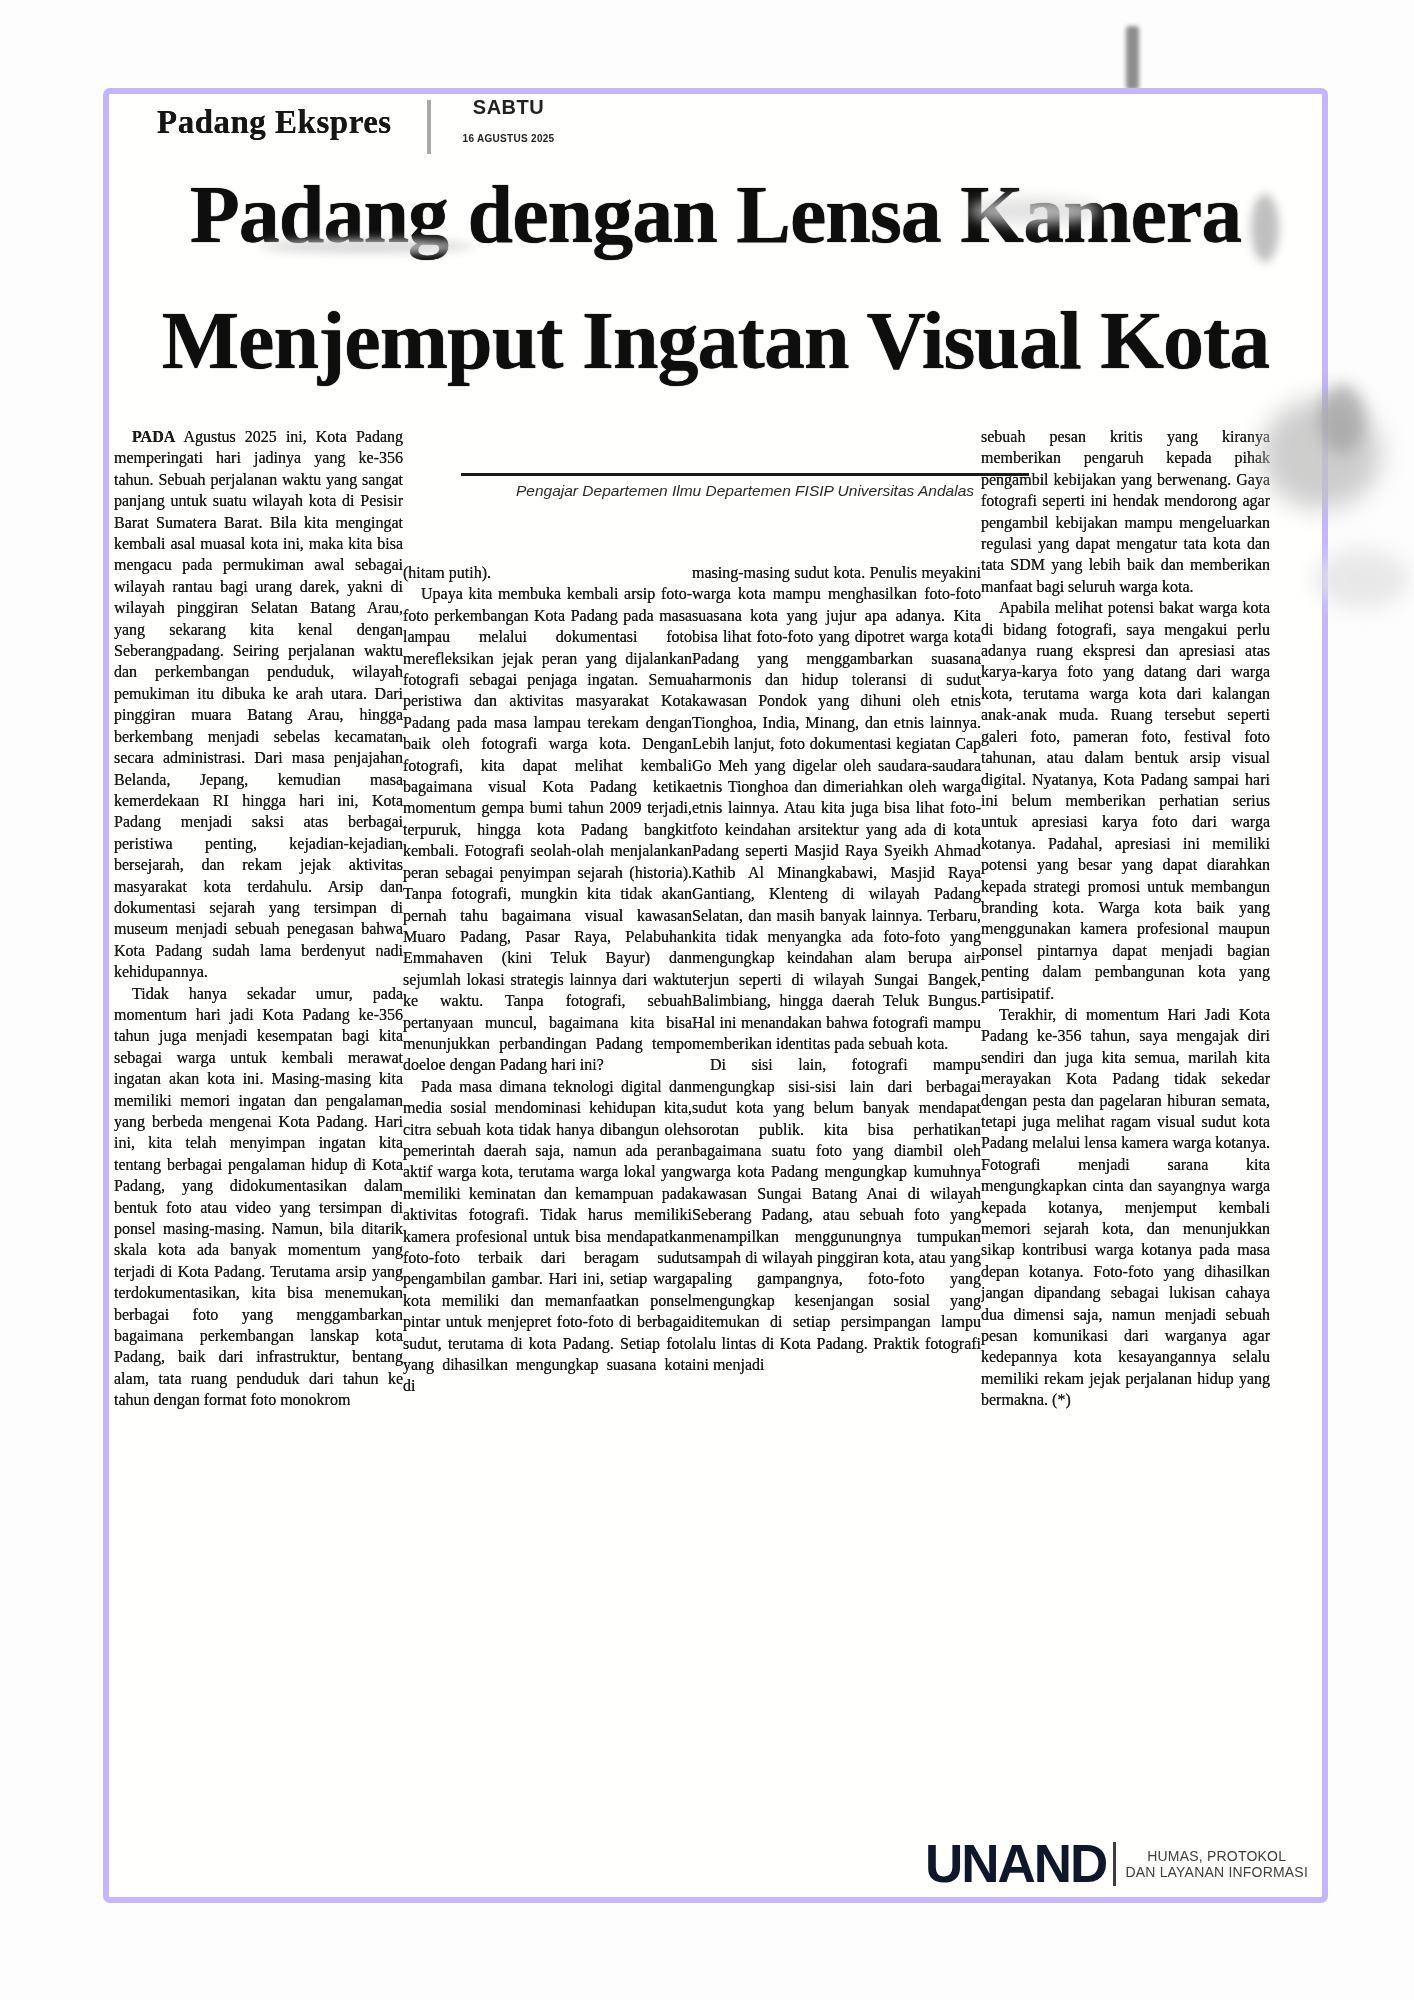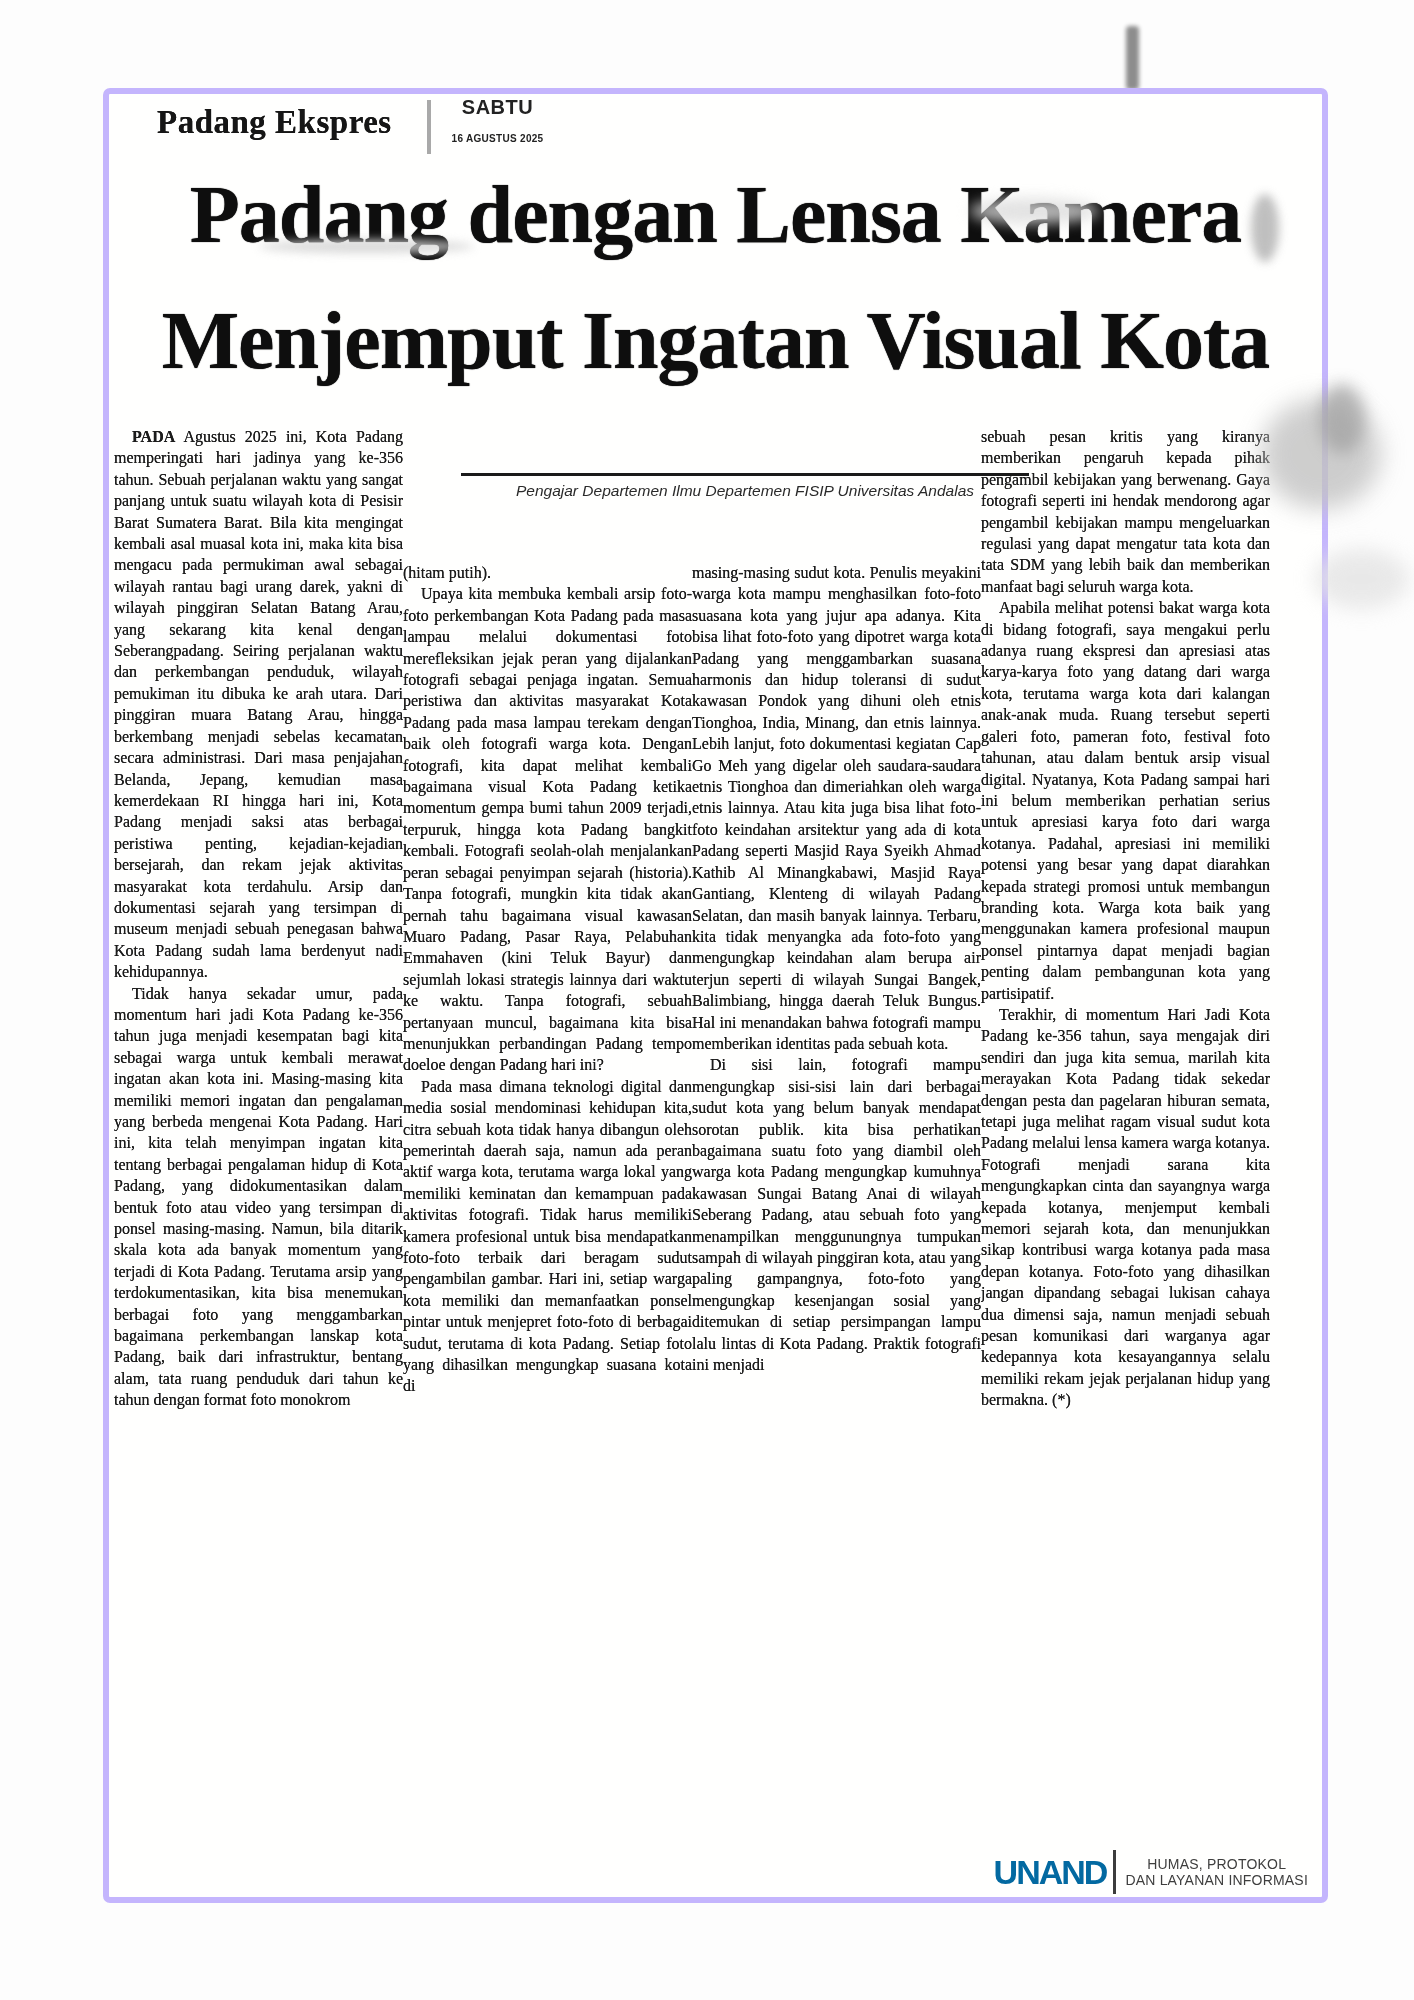--- a/index.html
+++ b/index.html
@@ -19,21 +19,21 @@
     position:absolute;left:48px;top:10px;
     font-family:"Liberation Serif", serif;font-weight:bold;
     font-size:33px;letter-spacing:.5px;color:#161616;
     text-shadow:0 0 .6px #161616;
   }
   .masthead-divider{
     position:absolute;left:318px;top:6px;width:4px;height:54px;
     background:#a9a9a9;
   }
   .masthead-date{
-    position:absolute;left:321px;top:2px;width:135px;text-align:center;
+    position:absolute;left:332px;top:2px;width:135px;text-align:center;
     font-family:"Liberation Sans", sans-serif;font-weight:bold;color:#222;
   }
   .masthead-date .day{font-size:20px;letter-spacing:.5px;display:block;}
   .masthead-date .date{font-size:10px;letter-spacing:.3px;display:block;margin-top:14px;}
   
   .headline{
     position:absolute;left:0;top:58px;width:100%;
     text-align:center;font-weight:bold;color:#0e0e0e;
     font-family:"Liberation Serif", serif;
     font-size:82px;line-height:126px;letter-spacing:-1px;
@@ -62,21 +62,21 @@
   .col p{margin:0;}
   .col p.indent{text-indent:18px;}
   .col p b{font-weight:bold;}
   
   .footer{
     position:absolute;right:14px;bottom:3px;
     display:flex;align-items:center;
     font-family:"Liberation Sans", sans-serif;
   }
   .footer .brand{
-    font-size:34px;font-weight:bold;letter-spacing:-2px;color:#0369a1;
+    font-size:53px;font-weight:bold;letter-spacing:-2px;color:#0f172a;
   }
   .footer .divider{width:3px;height:44px;background:#3c3c3c;margin:0 9px 0 7px;}
   .footer .unit{
     text-align:center;font-size:14px;line-height:16px;color:#3e3e3e;
     letter-spacing:.2px;white-space:nowrap;
   }
   
   .smudge{position:absolute;border-radius:50%;pointer-events:none;}
   .sm1{left:1126px;top:26px;width:13px;height:64px;background:#8d8d8d;filter:blur(2px);border-radius:4px;}
   .sm2{left:1142px;top:100px;width:28px;height:68px;background:#b5b5b5;filter:blur(5px);opacity:.85;}

